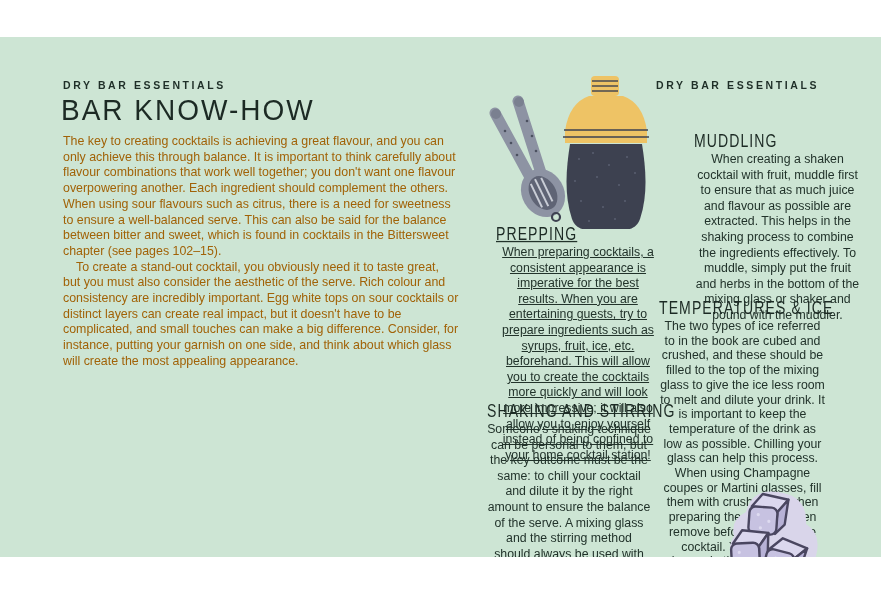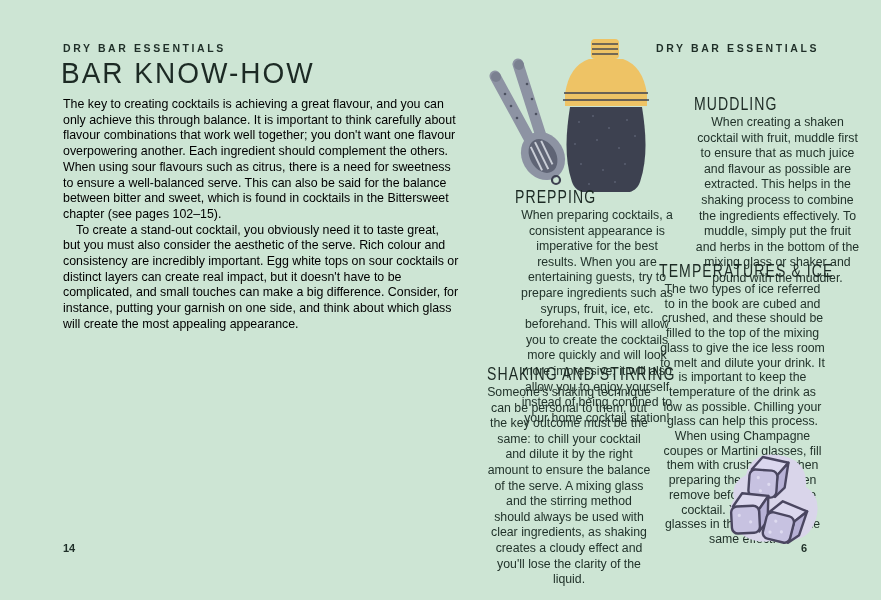--- a/index.html
+++ b/index.html
@@ -1,24 +1,25 @@
 <!DOCTYPE html>
 <html><head>
 <meta charset="utf-8">
 <style>
   html,body { margin:0; padding:0; }
   body { font-family: "Liberation Sans", sans-serif; }
 
   .spread {
     position: relative;
     width: 881px;
-    height: 600px;
+    height: 520px;
     background: #cde5d4;
     overflow: hidden;
     color: #22332b;
+    margin-top: 37px;
   }
 
   .kicker {
     position: absolute;
     font-size: 10.5px;
     font-weight: bold;
     letter-spacing: 2.6px;
     color: #1f2f28;
     white-space: nowrap;
   }
@@ -41,26 +42,26 @@
   .left-body {
     position: absolute;
     left: 63px;
     top: 97px;
     width: 396px;
   }
   .left-body p {
     margin: 0;
     font-size: 12.4px;
     line-height: 15.7px;
-    color: #000000;
+    color: #a16207;
   }
   .left-body p + p { text-indent: 13px; }
 
   .section { position: absolute; }
-  .sec-prepping { left: 515px; top: 186px; width: 164px; }
+  .sec-prepping { left: 496px; top: 186px; width: 164px; text-decoration: underline; }
   .sec-shaking  { left: 487px; top: 363px; width: 164px; }
   .sec-muddling { left: 694px; top: 93px;  width: 167px; }
   .sec-temps    { left: 659px; top: 260px; width: 167px; }
 
   .section h3 {
     margin: 0 0 6px 0;
     font-size: 14.5px;
     font-weight: 400;
     letter-spacing: 1.1px;
     color: #1c2a24;

